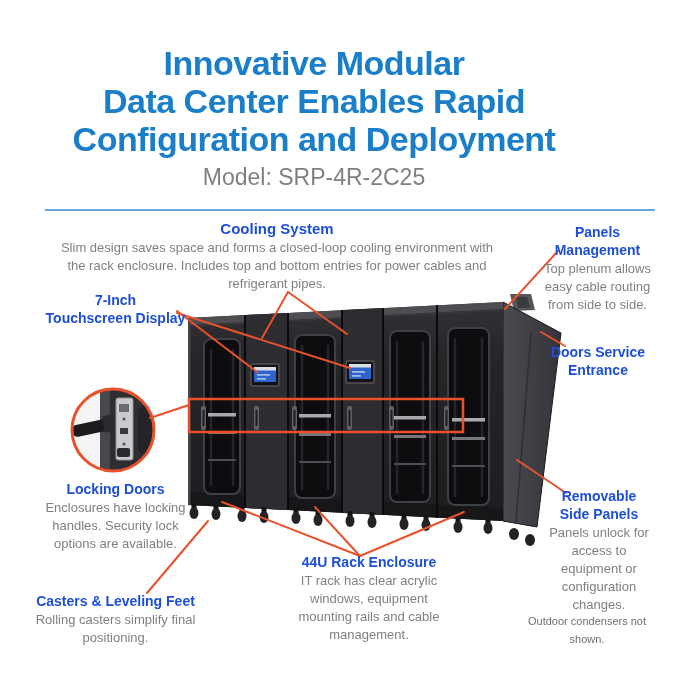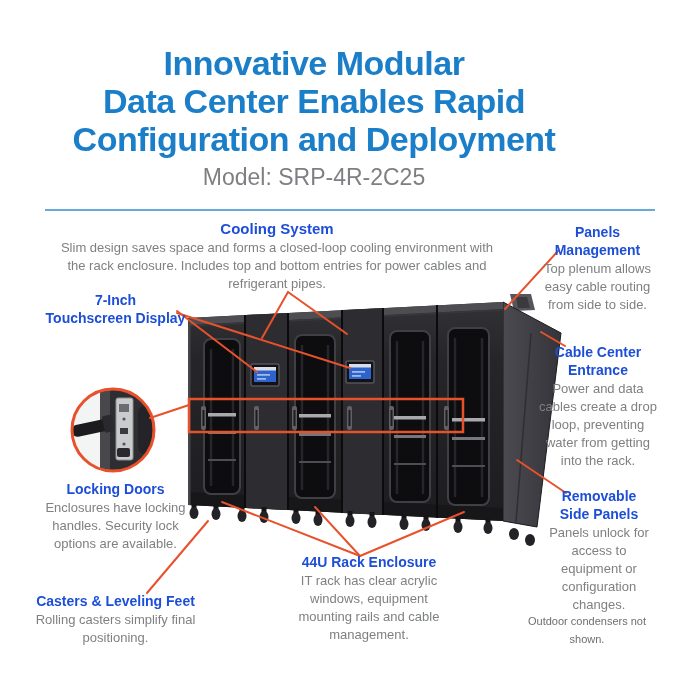--- a/index.html
+++ b/index.html
@@ -1,19 +1,19 @@
 <!DOCTYPE html>
 <html><head>
 <meta charset="utf-8">
 <style>
   html,body{margin:0;padding:0;background:#fff;}
   .page{position:relative;width:700px;height:700px;background:#ffffff;overflow:hidden;
         font-family:"Liberation Sans",sans-serif;}
   
-  .hdr{position:absolute;top:44px;left:12px;width:604px;text-align:center;z-index:2;}
+  .hdr{position:absolute;top:44px;left:0;width:604px;text-align:center;z-index:2;padding-left:12px;}
   .hdr .tline{display:block;font-weight:700;font-size:34px;line-height:38px;
         color:#1b7ec9;letter-spacing:-0.5px;}
   .model{margin-top:6px;font-size:23px;line-height:26px;color:#7d7f82;font-weight:400;}
   .divider{position:absolute;top:209px;left:45px;width:610px;height:2px;background:#66a9da;z-index:2;}
   
   .co{position:absolute;text-align:center;z-index:3;}
   .co .h{margin:0;color:#1d4ed8;font-weight:700;font-size:14px;line-height:18px;}
   .co .h span{display:block;}
   .co .body{margin:1px auto 0;color:#7e8083;font-size:13px;line-height:18px;font-weight:400;}
   .co-cooling{left:57px;top:219px;width:440px;}
@@ -276,24 +276,23 @@
 
   <div class="co co-touch">
     <h3 class="h">
       <span>7-Inch</span>
       <span>Touchscreen Display</span>
     </h3>
   </div>
 
   <div class="co co-service">
     <h3 class="h">
-      <span>Cable Center</span>
+      <span>Doors Service</span>
       <span>Entrance</span>
     </h3>
-    <p class="body">Power and data cables create a drop loop, preventing water from getting into the rack.</p>
   </div>
 
   <div class="co co-lock">
     <h3 class="h">
       <span>Locking Doors</span>
     </h3>
     <p class="body">Enclosures have locking handles. Security lock options are available.</p>
   </div>
 
   <div class="co co-remove">

